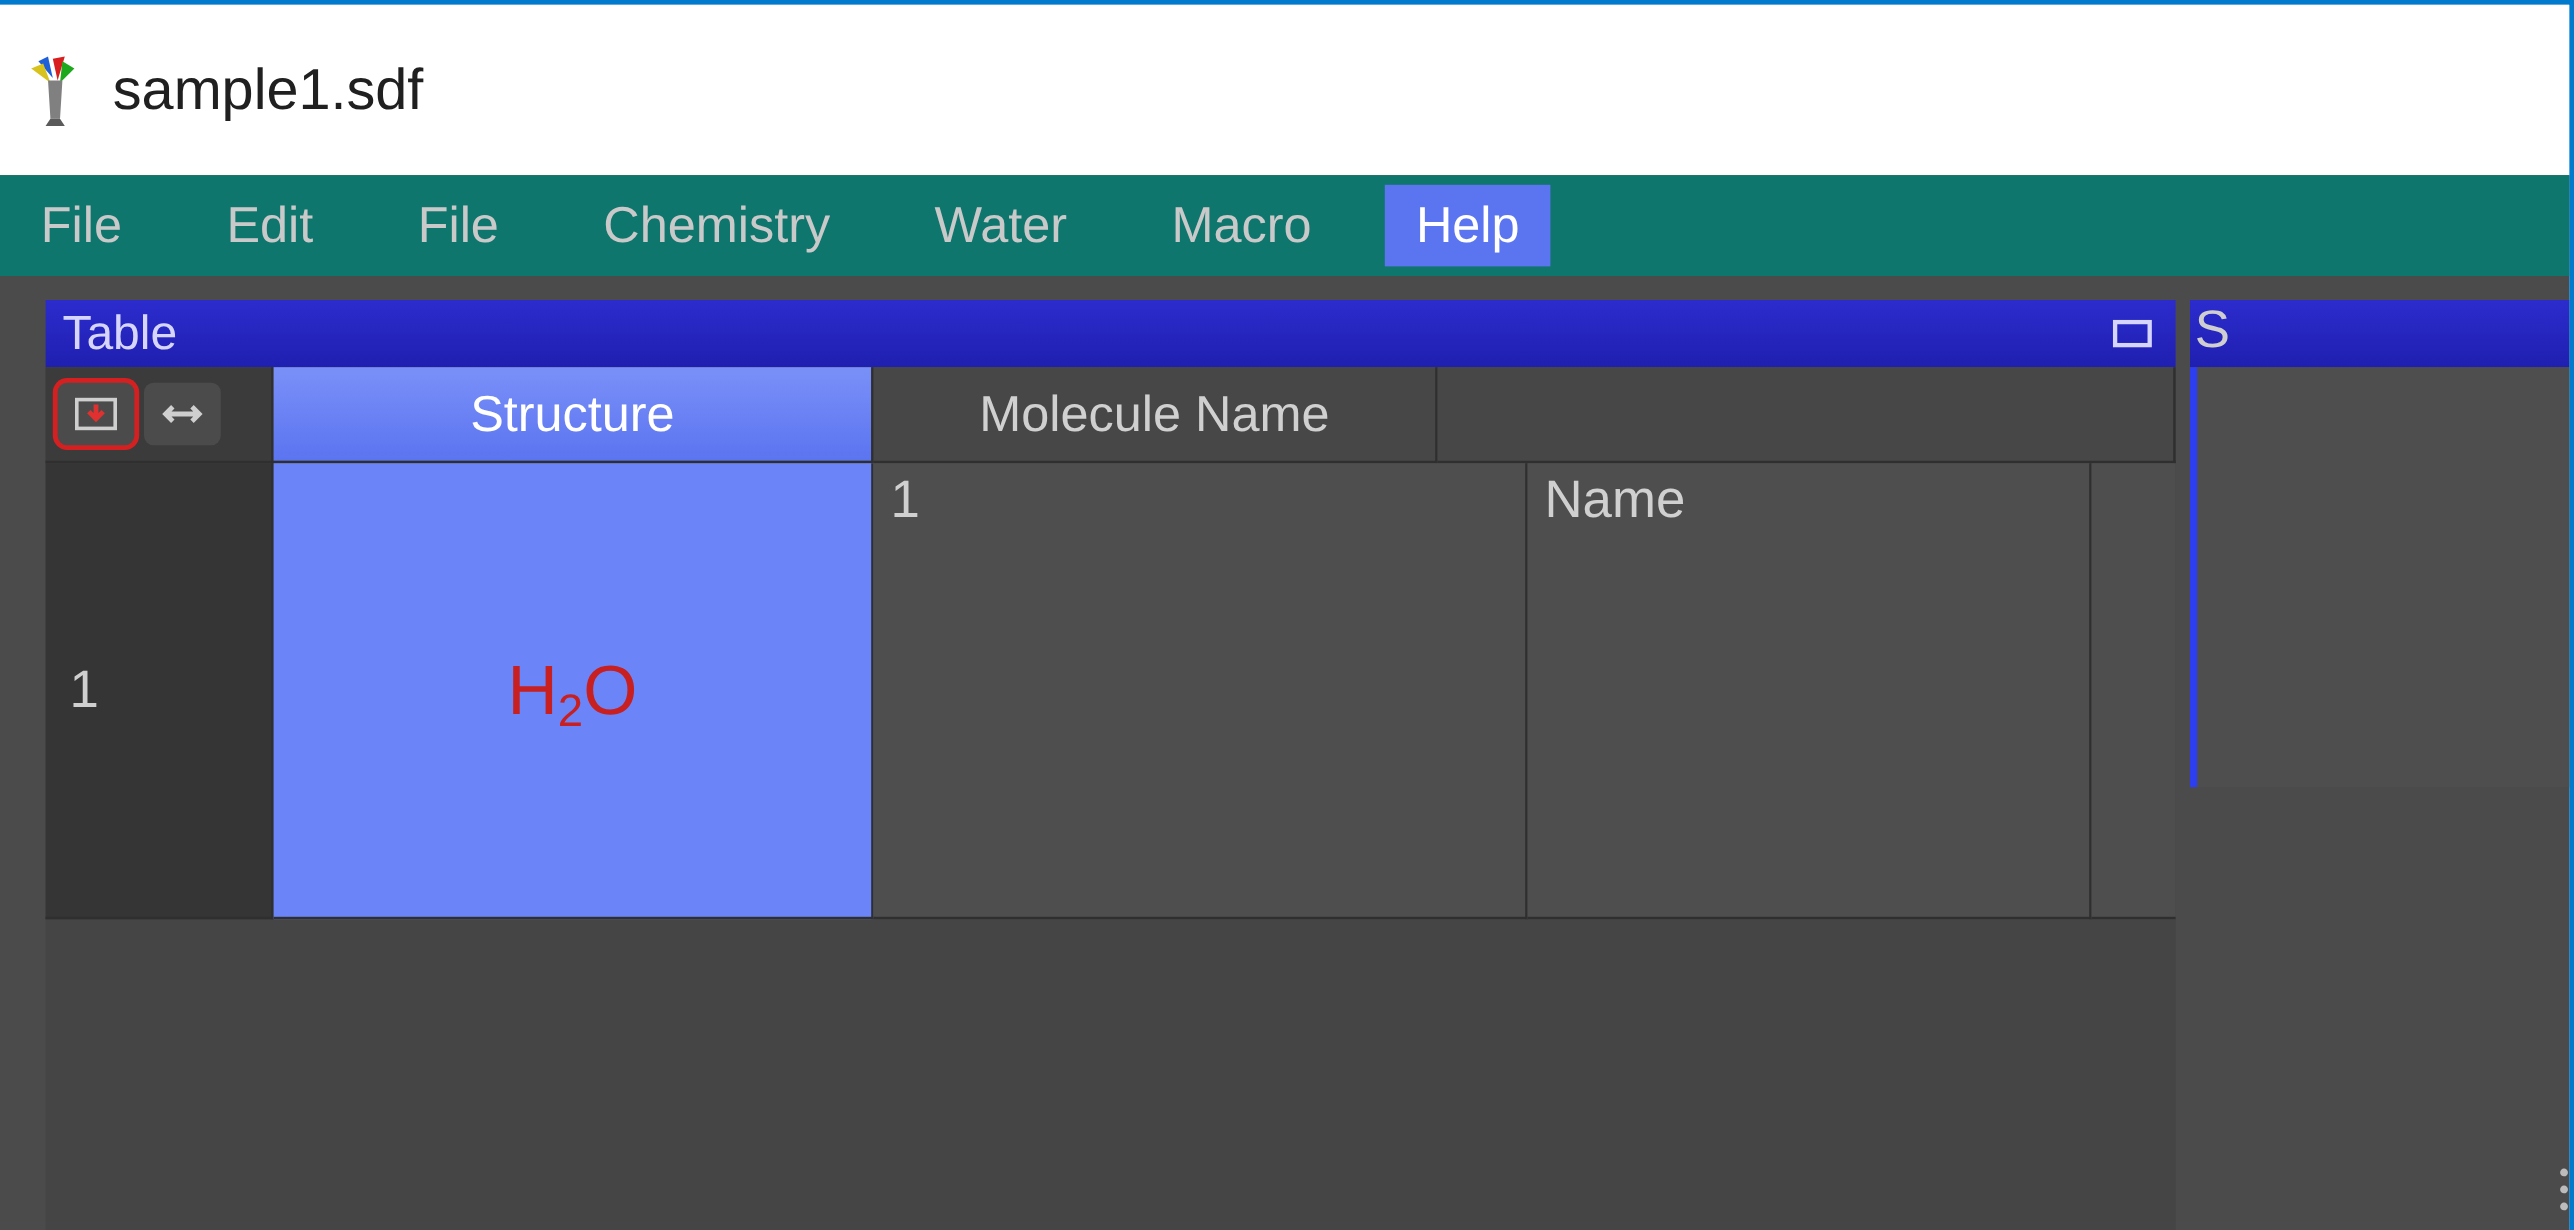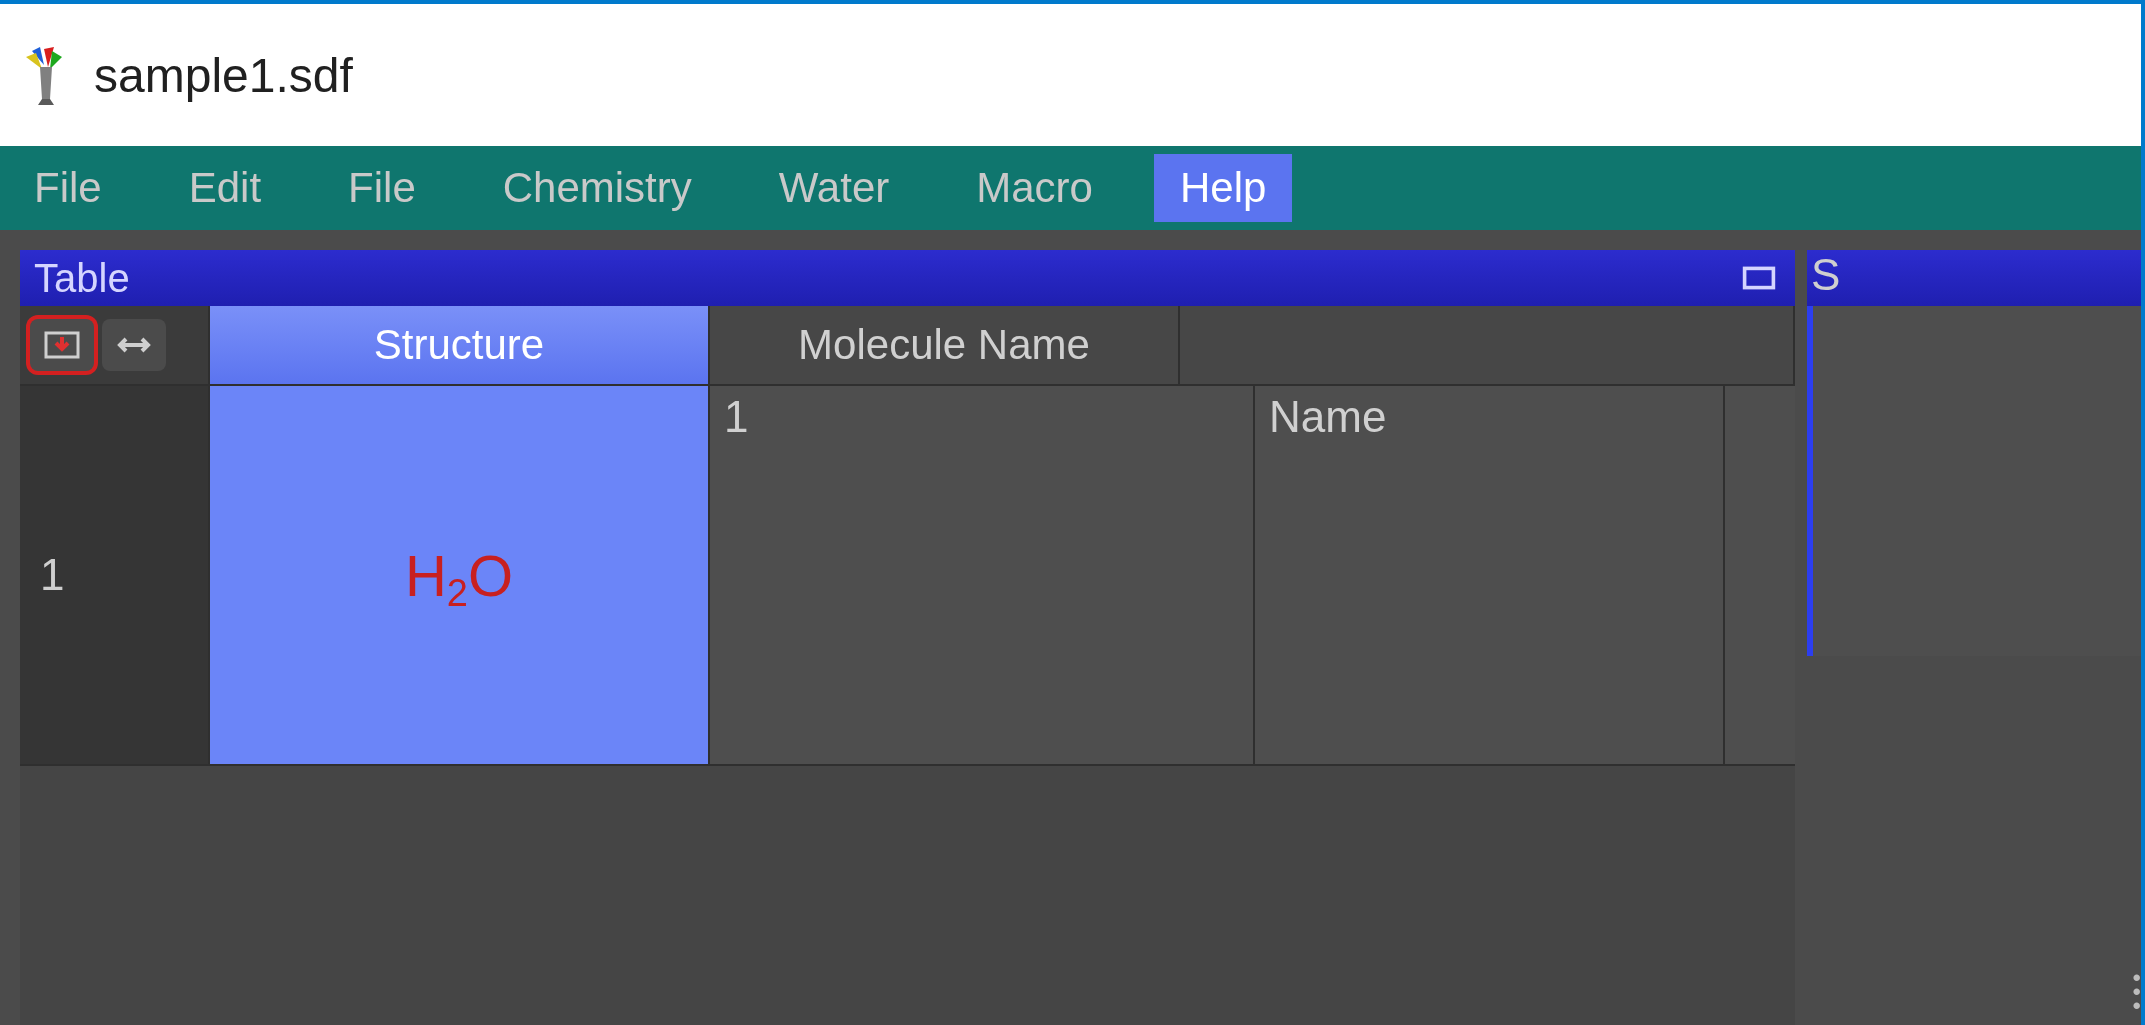--- a/index.html
+++ b/index.html
@@ -60,20 +60,21 @@
   }
   .menu-item.highlighted {
     background: #5b74f0;
     color: #ffffff;
   }
   .workspace {
     flex: 1;
     display: flex;
     padding: 20px 0 0 20px;
     gap: 12px;
+    margin-left: 18px;
   }
   .panel {
     display: flex;
     flex-direction: column;
   }
   .panel-main { width: 1775px; }
   .panel-side { flex: 1; position: relative; }
   .panel-header {
     height: 56px;
     background: linear-gradient(to bottom, #2c2cce 0%, #1f1fb0 100%);

